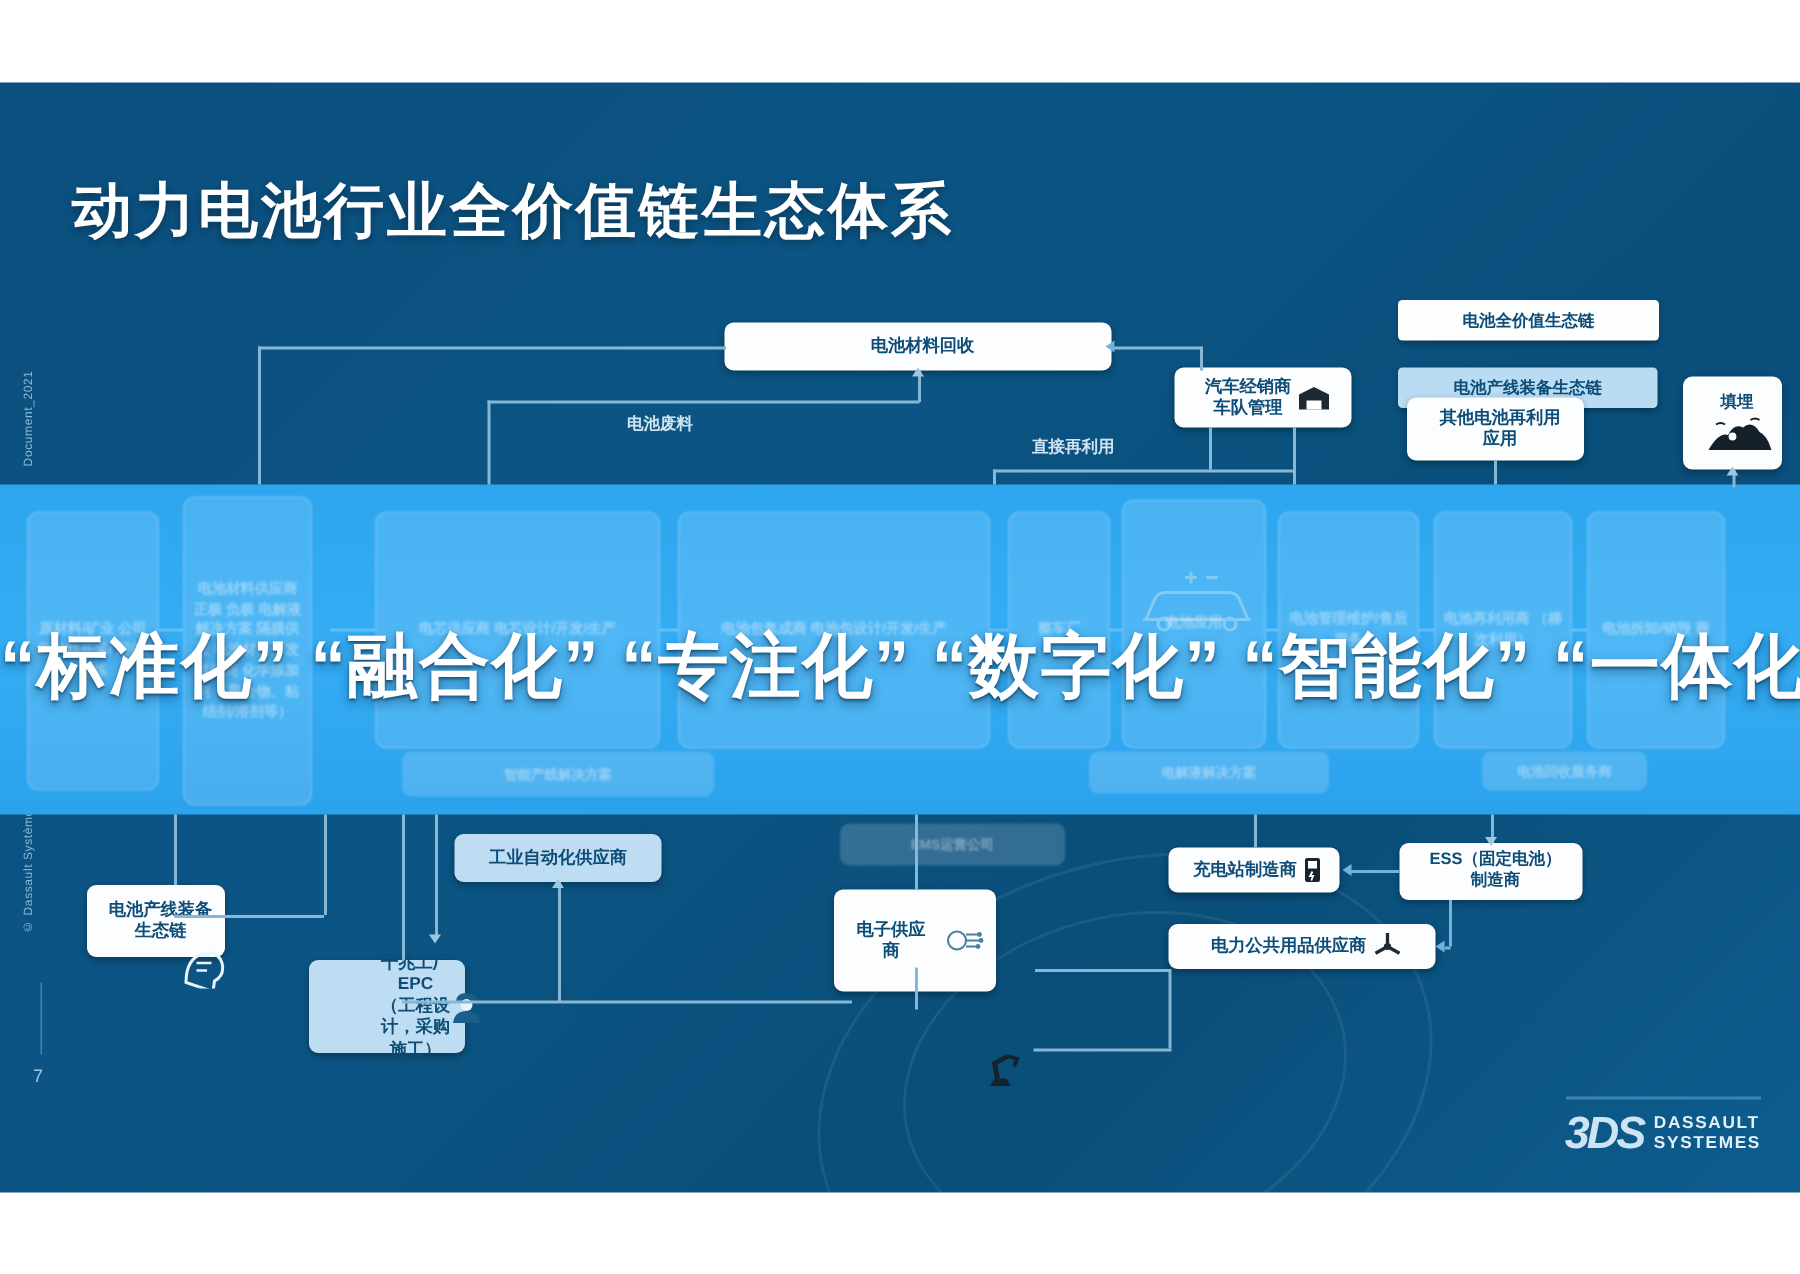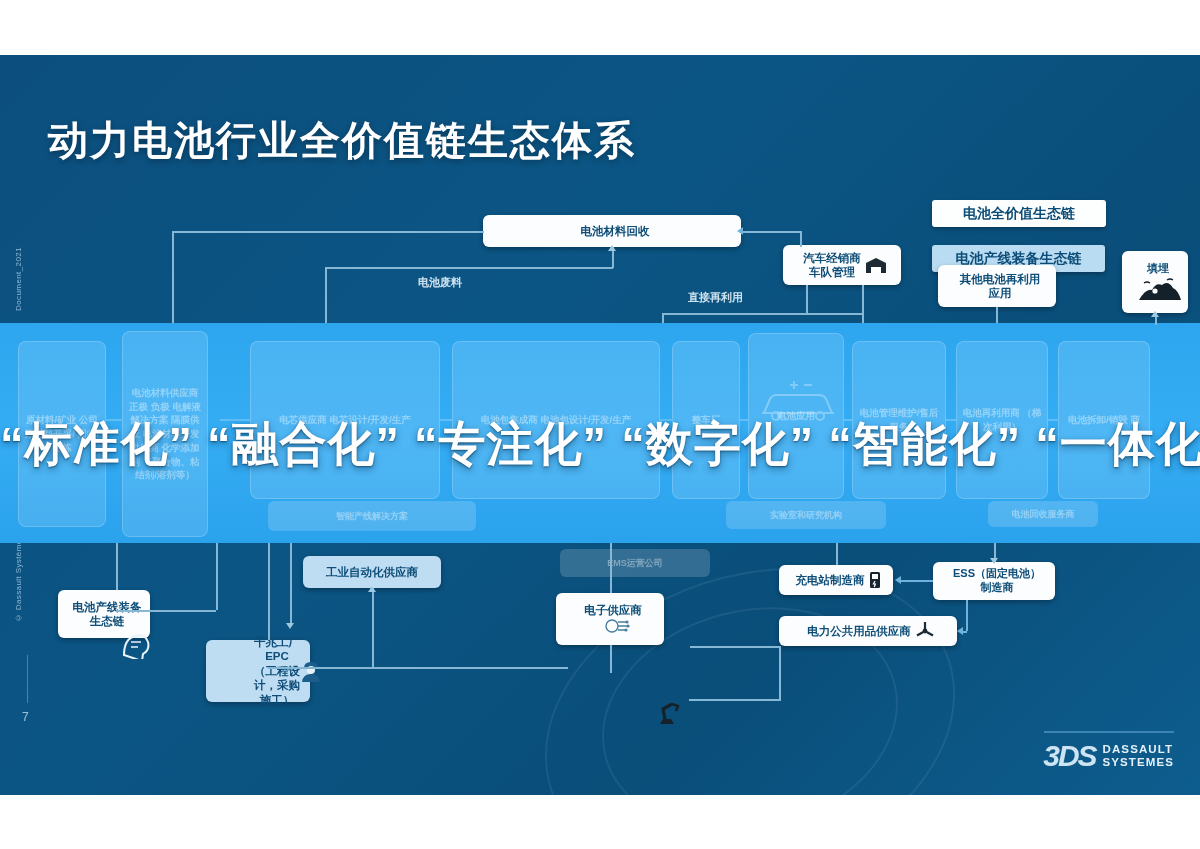--- a/index.html
+++ b/index.html
@@ -31,21 +31,21 @@
     font-size: 40px; font-weight: 700; color: #ffffff;
     letter-spacing: 2px;
     text-shadow: 0 2px 6px rgba(0,0,0,0.35);
     white-space: nowrap;
   }
 
   
   .badge {
     position: absolute;
     border-radius: 3px;
-    font-size: 14px; font-weight: 700;
+    font-size: 11px; font-weight: 700;
     display: flex; align-items: center; justify-content: center;
     box-shadow: 0 2px 4px rgba(0,0,0,0.3);
     white-space: nowrap;
   }
   #badge-full { left: 932px; top: 145px; width: 174px; height: 27px;
     background: #fdfefe; color: #0d4d78; }
   #badge-line { left: 932px; top: 190px; width: 173px; height: 27px;
     background: #b9dcf2; color: #0d4d78; }
 
   
@@ -193,21 +193,21 @@
       <div class="gbox" style="left:672px; top:18px;  width:68px;  height:158px;">整车厂</div>
       <div class="gbox" style="left:748px; top:10px;  width:96px;  height:166px;">电池应用</div>
       <div class="gbox" style="left:852px; top:18px;  width:94px;  height:158px;">电池管理维护/售后服务</div>
       <div class="gbox" style="left:956px; top:18px;  width:92px;  height:158px;">电池再利用商
 （梯次利用）</div>
       <div class="gbox" style="left:1058px;top:18px;  width:92px;  height:158px;">电池拆卸/销毁
 商</div>
 
       <div class="gsub" style="left:268px; top:178px; width:208px; height:30px;">智能产线解决方案</div>
       <div class="gsub" style="left:560px; top:178px; width:150px; height:28px;margin-top:48px;">EMS运营公司</div>
-      <div class="gsub" style="left:726px; top:178px; width:160px; height:28px;">实验室和研究机构</div>
+      <div class="gsub" style="left:726px; top:178px; width:160px; height:28px;">电解液解决方案</div>
       <div class="gsub" style="left:988px; top:178px; width:110px; height:26px;">电池回收服务商</div>
 
       <svg class="gcar" style="left:756px; top:52px;" width="84" height="52" viewBox="0 0 84 52">
         <path d="M8 38 L14 24 Q16 20 21 20 L63 20 Q68 20 70 24 L76 38 Z" fill="none" stroke="#ffffff" stroke-width="2"></path>
         <path d="M6 38 L78 38" stroke="#ffffff" stroke-width="2"></path>
         <circle cx="20" cy="41" r="4" fill="none" stroke="#ffffff" stroke-width="2"></circle>
         <circle cx="64" cy="41" r="4" fill="none" stroke="#ffffff" stroke-width="2"></circle>
         <path d="M34 10 h8 M38 6 v8 M48 10 h8" stroke="#ffffff" stroke-width="2"></path>
       </svg>
 
@@ -298,21 +298,21 @@
         <path d="M4 9 q0-6 7-6 q7 0 7 6 Z" fill="#1b5e8c"></path>
         <circle cx="11" cy="11" r="4" fill="#e8f3fa"></circle>
         <path d="M2 23 q1-8 9-8 q8 0 9 8 Z" fill="#1b5e8c"></path>
       </svg>
   </span>
 
   <div class="node lblue" style="left:303px; top:501px; width:138px; height:32px;">
     <span>工业自动化供应商</span>
   </div>
 
-  <div class="node white" style="left:556px; top:538px; width:108px; height:52px; flex-direction:column;">
+  <div class="node white" style="left:556px; top:538px; width:108px; height:68px; ">
     <span>电子供应商</span>
     <span class="ico">
       <svg width="34" height="18" viewBox="0 0 34 18">
           <circle cx="14" cy="9" r="6" fill="none" stroke="#4a7f9e" stroke-width="1.4"></circle>
           <path d="M20 5 h8 M20 9 h9 M20 13 h7" stroke="#4a7f9e" stroke-width="1.4"></path>
           <circle cx="29" cy="5" r="1.6" fill="#4a7f9e"></circle>
           <circle cx="30" cy="9" r="1.6" fill="#4a7f9e"></circle>
           <circle cx="28" cy="13" r="1.6" fill="#4a7f9e"></circle>
         </svg>
     </span>

